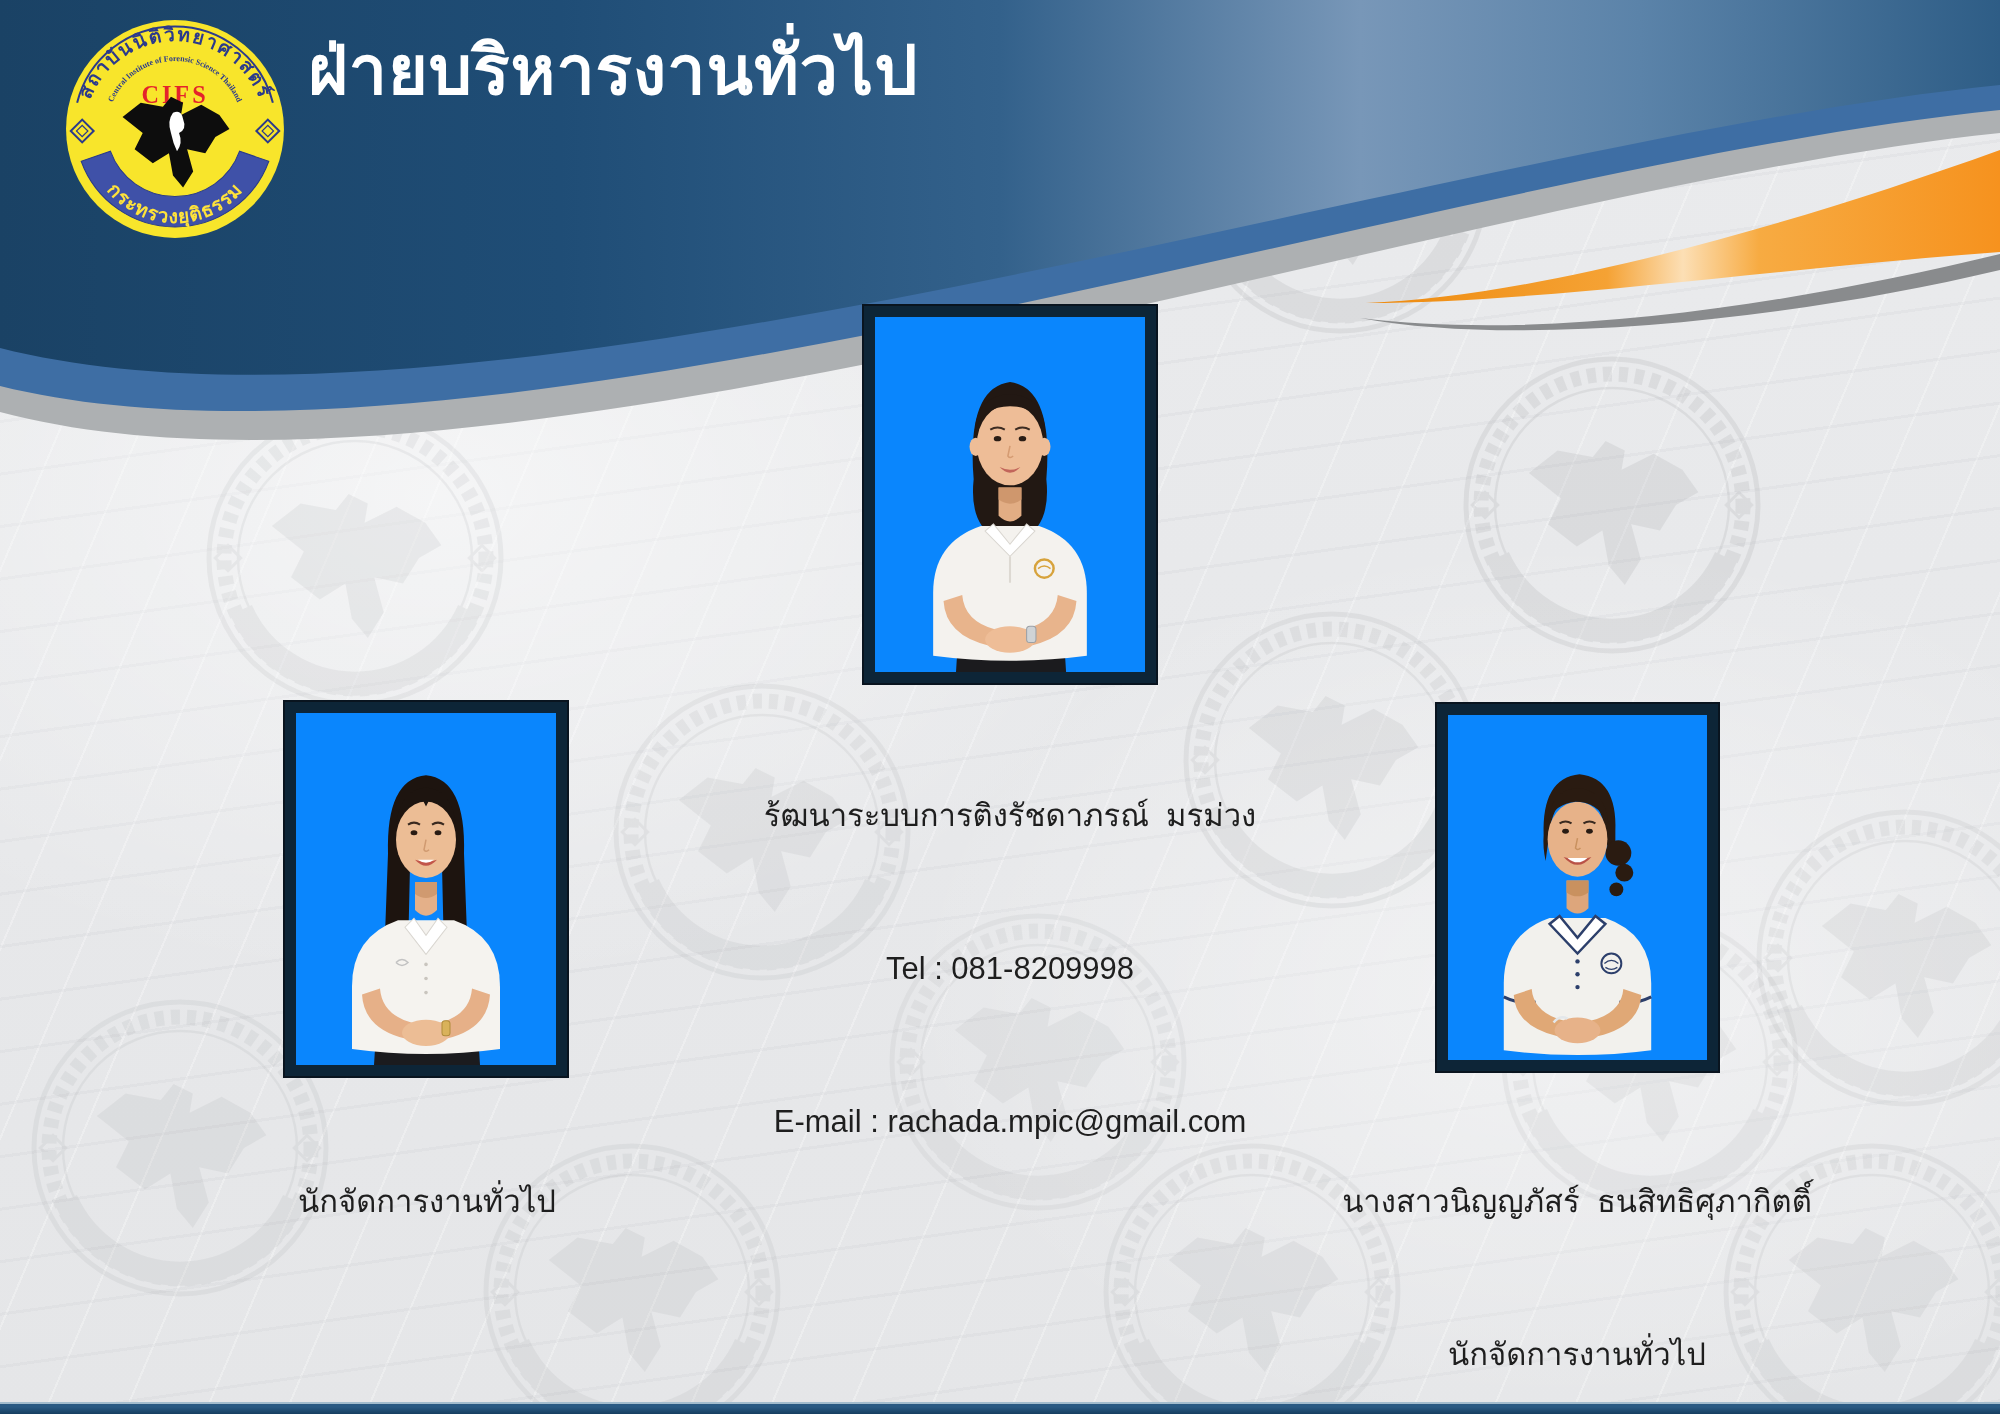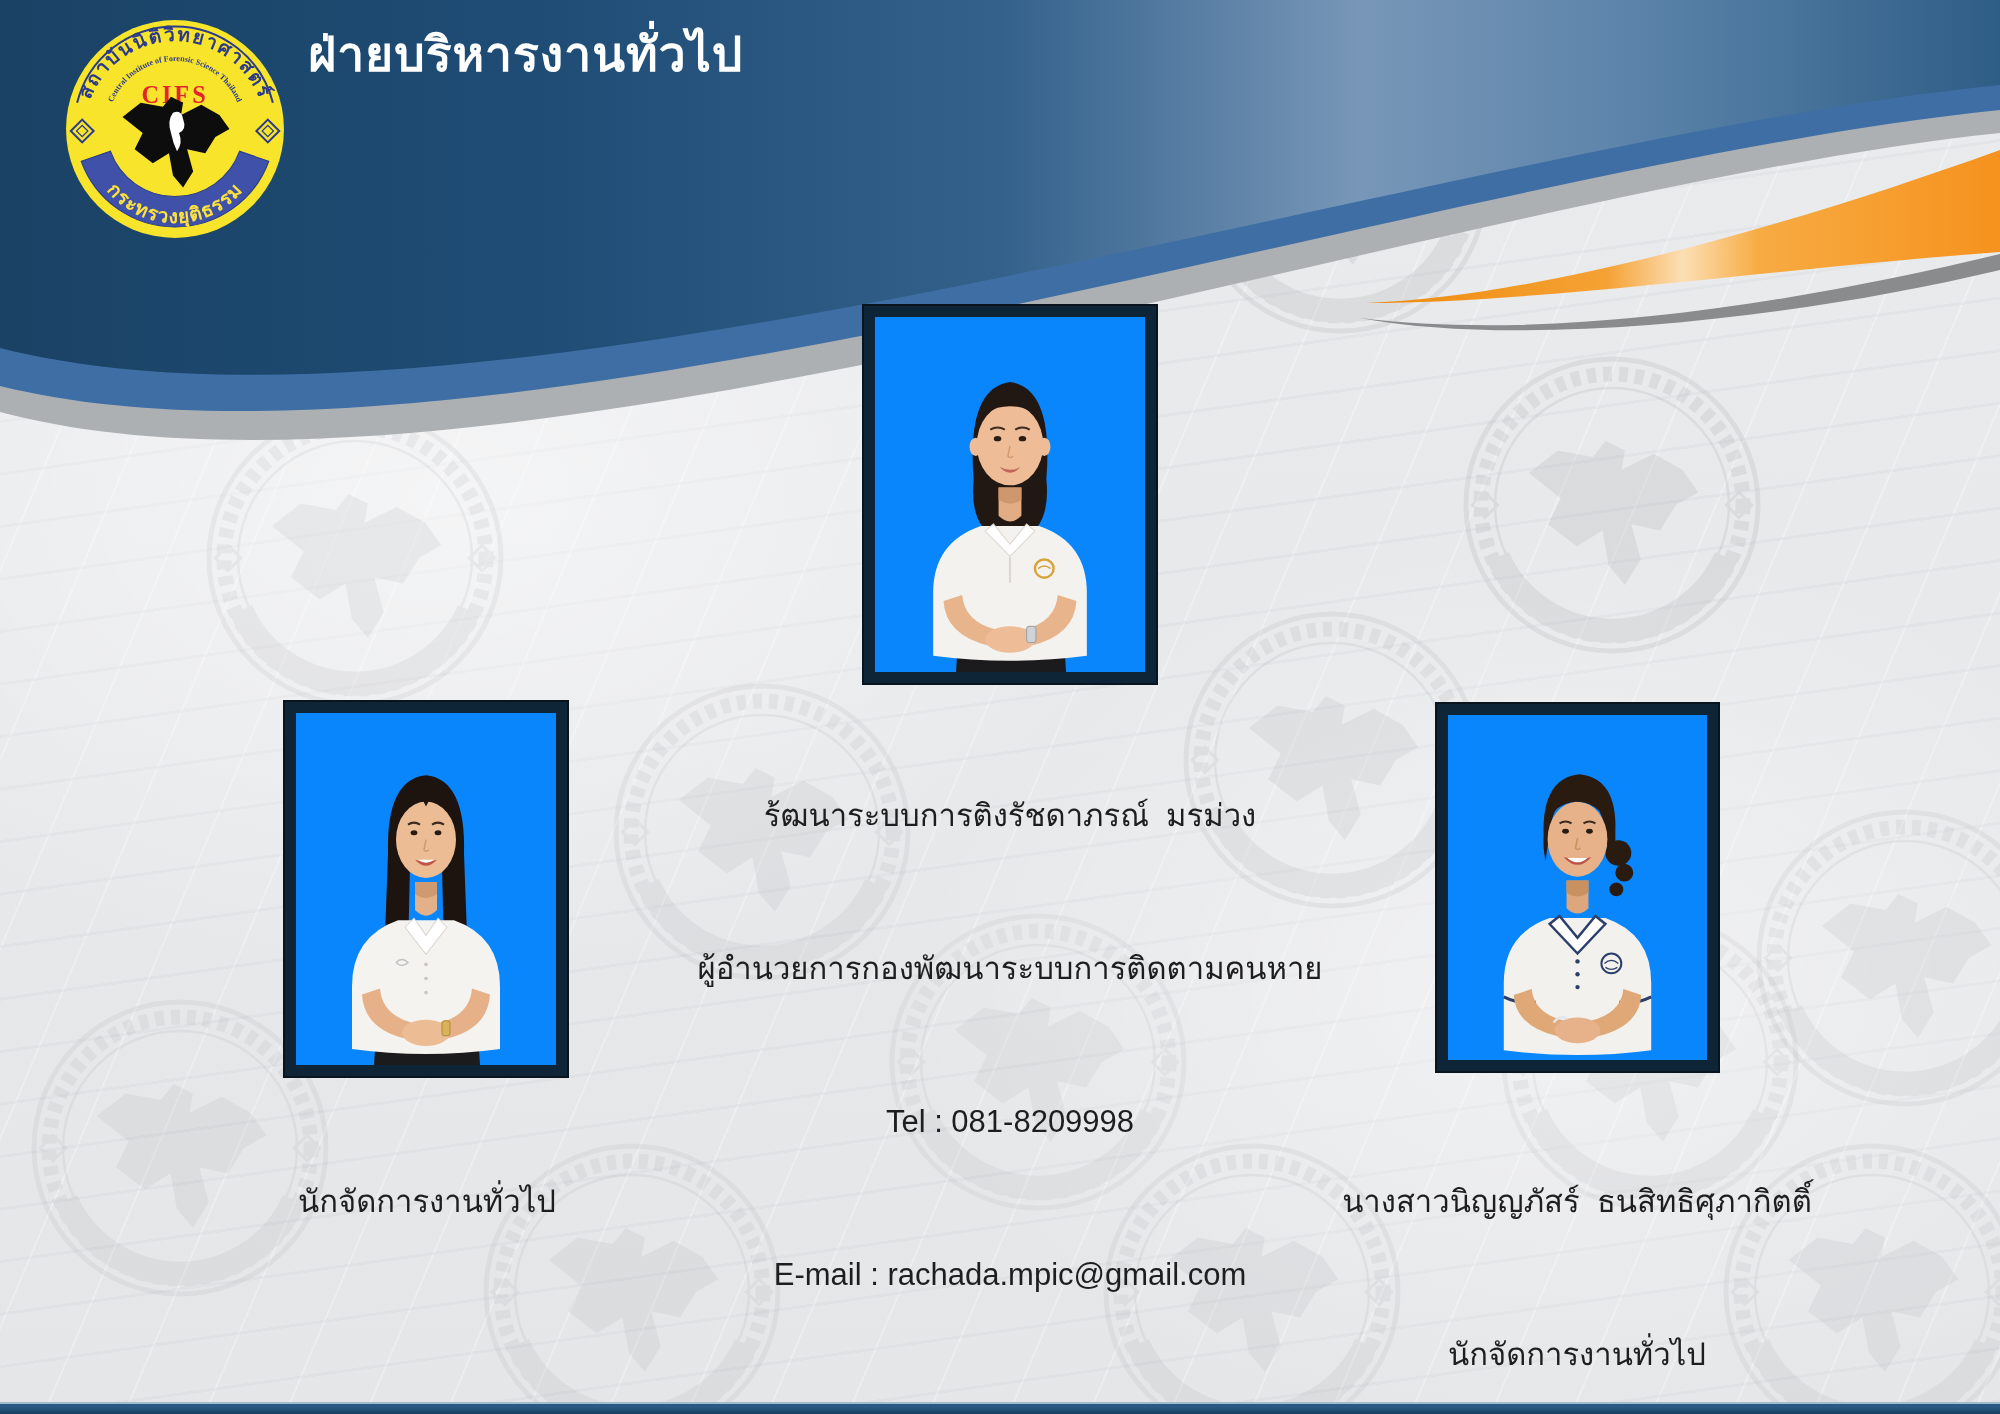--- a/index.html
+++ b/index.html
@@ -8,21 +8,21 @@
     background-color:#e9eaec;
     background-image:
       radial-gradient(1200px 800px at 22% 35%, rgba(255,255,255,.55), rgba(255,255,255,0) 62%),
       radial-gradient(1100px 760px at 78% 70%, rgba(255,255,255,.45), rgba(255,255,255,0) 60%),
       repeating-linear-gradient(172deg, rgba(190,192,198,.14) 0 3px, rgba(0,0,0,0) 3px 52px),
       repeating-linear-gradient(113deg, rgba(255,255,255,.28) 0 2px, rgba(0,0,0,0) 2px 74px),
       linear-gradient(#eaebed,#e5e6e8);}
   .watermarks{position:absolute;left:0;top:0;width:2000px;height:1414px;}
   .header-svg{position:absolute;left:0;top:0;width:2000px;height:500px;display:block;}
   .page-title{position:absolute;left:308px;top:16px;margin:0;color:#ffffff;
-    font-size:48px;font-weight:700;letter-spacing:1px;white-space:pre;}
+    font-size:68px;font-weight:700;letter-spacing:1px;white-space:pre;}
   .logo-svg{position:absolute;left:62px;top:16px;width:226px;height:226px;}
   .photo-frame{position:absolute;background:#0a86fd;border:11px solid #0d2537;
     box-shadow:0 0 0 2px #09141f, inset 0 -2px 0 rgba(90,160,185,.45), inset 2px 0 0 rgba(90,160,185,.2);}
   .photo-frame svg{display:block;width:100%;height:100%;}
   .frame-director{left:864px;top:306px;width:270px;height:355px;}
   .frame-left{left:285px;top:702px;width:260px;height:352px;}
   .frame-right{left:1437px;top:704px;width:259px;height:345px;}
   .info{position:absolute;width:760px;text-align:center;color:#1e1e1e;
     font-size:31px;line-height:51px;white-space:pre-wrap;}
   .info-director{left:630px;top:688px;}
@@ -211,21 +211,20 @@
       <path d="M204,286 Q188,294 172,291" stroke="#2c3f6b" stroke-width="3" fill="none"></path>
       <path d="M66,284 Q68,316 110,326 L116,310 Q86,302 84,278 Z" fill="#e0a876"></path>
       <path d="M194,284 Q192,316 150,326 L144,310 Q174,302 176,278 Z" fill="#e0a876"></path>
       <ellipse cx="130" cy="320" rx="23" ry="13" fill="#e7b289"></ellipse>
       <path d="M106,312 Q112,304 120,308" stroke="#e3e7ea" stroke-width="2.5" fill="none"></path>
     </svg>
   </div>
 
   <div class="info info-director">
     <div>ร้ฒนาระบบการติงรัชดาภรณ์  มรม่วง</div>
-    <div>ผู้อำนวยการกองพัฒนาระบบการติดตามคนหาย</div>
     <div>Tel : 081-8209998</div>
     <div>E-mail : rachada.mpic@gmail.com</div>
   </div>
 
   <div class="info info-left">
     <div>นักจัดการงานทั่วไป</div>
     
     
   </div>
 

